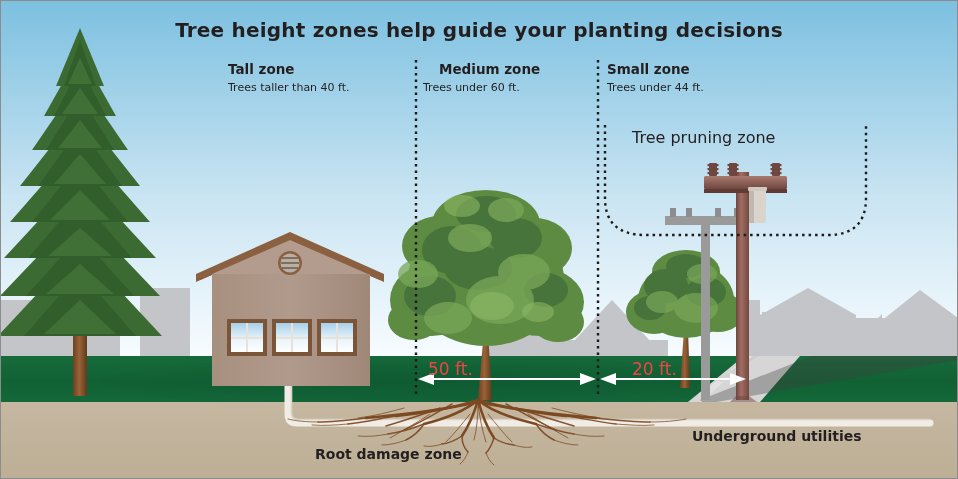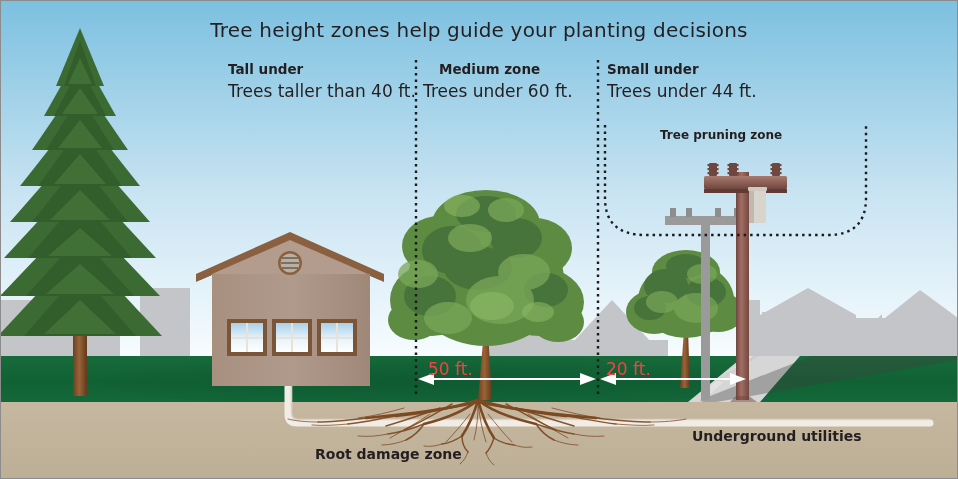--- a/index.html
+++ b/index.html
@@ -1,34 +1,34 @@
 <!DOCTYPE html>
 <html><head>
 <meta charset="utf-8">
 <style>
   html,body{margin:0;padding:0;background:#fff;}
   body{font-family:"DejaVu Sans",sans-serif;}
   #stage{position:relative;width:958px;height:479px;overflow:hidden;background:#fff;}
   #stage svg{position:absolute;left:0;top:0;}
   .txt{position:absolute;margin:0;white-space:nowrap;color:#231f20;}
-  #title{left:0;top:18px;width:958px;text-align:center;font-size:20px;font-weight:normal;letter-spacing:.2px;}
+  #title{left:0;top:18px;width:958px;text-align:center;font-size:20px;font-weight:bold;letter-spacing:.2px;}
   .zone-h{font-size:13.5px;font-weight:bold;}
-  .zone-s{font-size:17px;font-weight:normal;}
+  .zone-s{font-size:11px;font-weight:normal;}
   #tall-h{left:228px;top:61px;}
   #tall-s{left:228px;top:81px;}
   #med-h{left:423px;top:61px;margin-left:16px;}
   #med-s{left:423px;top:81px;}
   #sml-h{left:607px;top:61px;}
   #sml-s{left:607px;top:81px;}
-  #prune{left:660px;top:128px;font-size:12px;font-weight:bold;}
+  #prune{left:632px;top:128px;font-size:16px;font-weight:normal;}
   #root{left:315px;top:446px;font-size:14px;font-weight:bold;}
   #undg{left:692px;top:428px;font-size:14px;font-weight:bold;}
   .dim{position:absolute;font-size:17px;color:#ef4444;font-weight:normal;white-space:nowrap;}
   #d50{left:428px;top:359px;}
-  #d20{left:606px;top:359px;}
+  #d20{left:632px;top:359px;}
 </style>
 </head>
 <body>
 
 <div id="stage">
 
 <svg width="958" height="479" viewBox="0 0 958 479">
   <defs>
     <linearGradient id="sky" x1="0" y1="0" x2="0" y2="1">
       <stop offset="0" stop-color="#7cc0e0"></stop>
@@ -361,27 +361,27 @@
     <line x1="604" y1="379" x2="740" y2="379"></line>
   </g>
   <polygon points="600,379 616,373 616,385" fill="#ffffff"></polygon>
   <polygon points="746,379 730,373 730,385" fill="#ffffff"></polygon>
 
   <rect x="0.5" y="0.5" width="957" height="478" fill="none" stroke="#8c8c8c" stroke-width="1"></rect>
 </svg>
 
 <h1 class="txt" id="title">Tree height zones help guide your planting decisions</h1>
 
-<p class="txt zone-h" id="tall-h">Tall under</p>
+<p class="txt zone-h" id="tall-h">Tall zone</p>
 <p class="txt zone-s" id="tall-s">Trees taller than 40 ft.</p>
 
 <p class="txt zone-h" id="med-h">Medium zone</p>
 <p class="txt zone-s" id="med-s">Trees under 60 ft.</p>
 
-<p class="txt zone-h" id="sml-h">Small under</p>
+<p class="txt zone-h" id="sml-h">Small zone</p>
 <p class="txt zone-s" id="sml-s">Trees under 44 ft.</p>
 
 <p class="txt" id="prune">Tree pruning zone</p>
 <p class="txt" id="undg">Underground utilities</p>
 <p class="txt" id="root">Root damage zone</p>
 
 <span class="dim" id="d50">50 ft.</span>
 <span class="dim" id="d20">20 ft.</span>
 
 </div>

